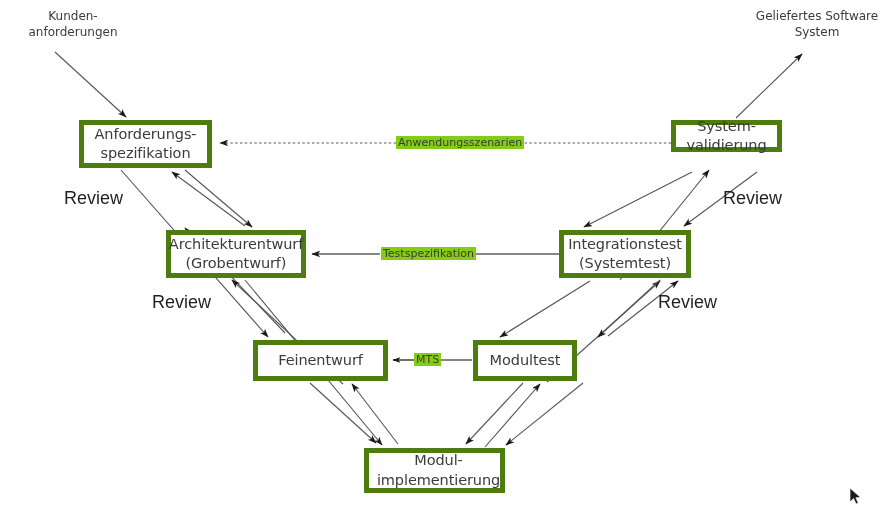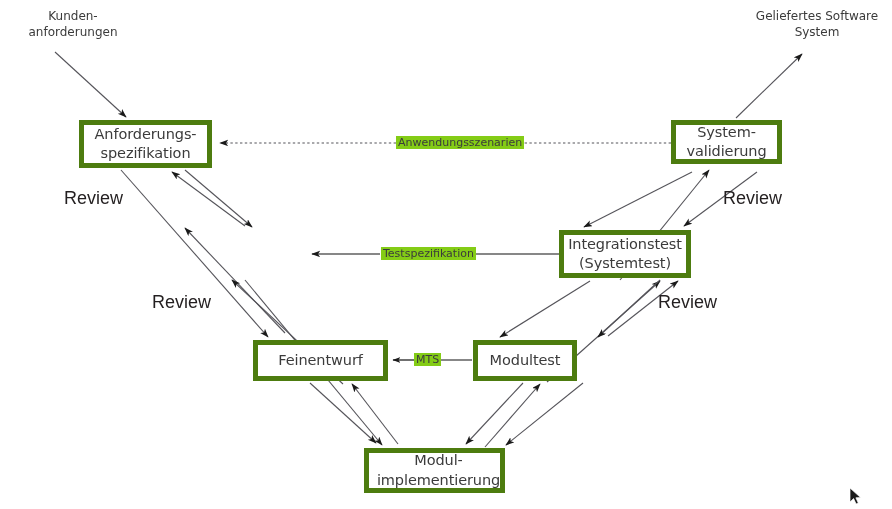--- a/index.html
+++ b/index.html
@@ -145,25 +145,29 @@
 
     <span>Geliefertes Software</span>
     <span>System</span>
   </div>
 
   <div class="node" style="left:79px; top:120px; width:133px; height:48px;">
     <span>Anforderungs-</span>
     <span>spezifikation</span>
   </div>
 
-  <div class="node" style="left:671px; top:120px; width:111px; height:44px;">
+  <div class="node" style="left:671px; top:120px; width:111px; height:32px;">
     <span>System-</span>
     <span>validierung</span>
   </div>
 
+  <div class="node" style="left:166px; top:230px; width:140px; height:48px;">
+    <span>Architekturentwurf</span>
+    <span>(Grobentwurf)</span>
+  </div>
 
   <div class="node" style="left:559px; top:230px; width:132px; height:48px;">
     <span>Integrationstest</span>
     <span>(Systemtest)</span>
   </div>
 
   <div class="node" style="left:253px; top:340px; width:135px; height:41px;">
     <span>Feinentwurf</span>
   </div>
 

